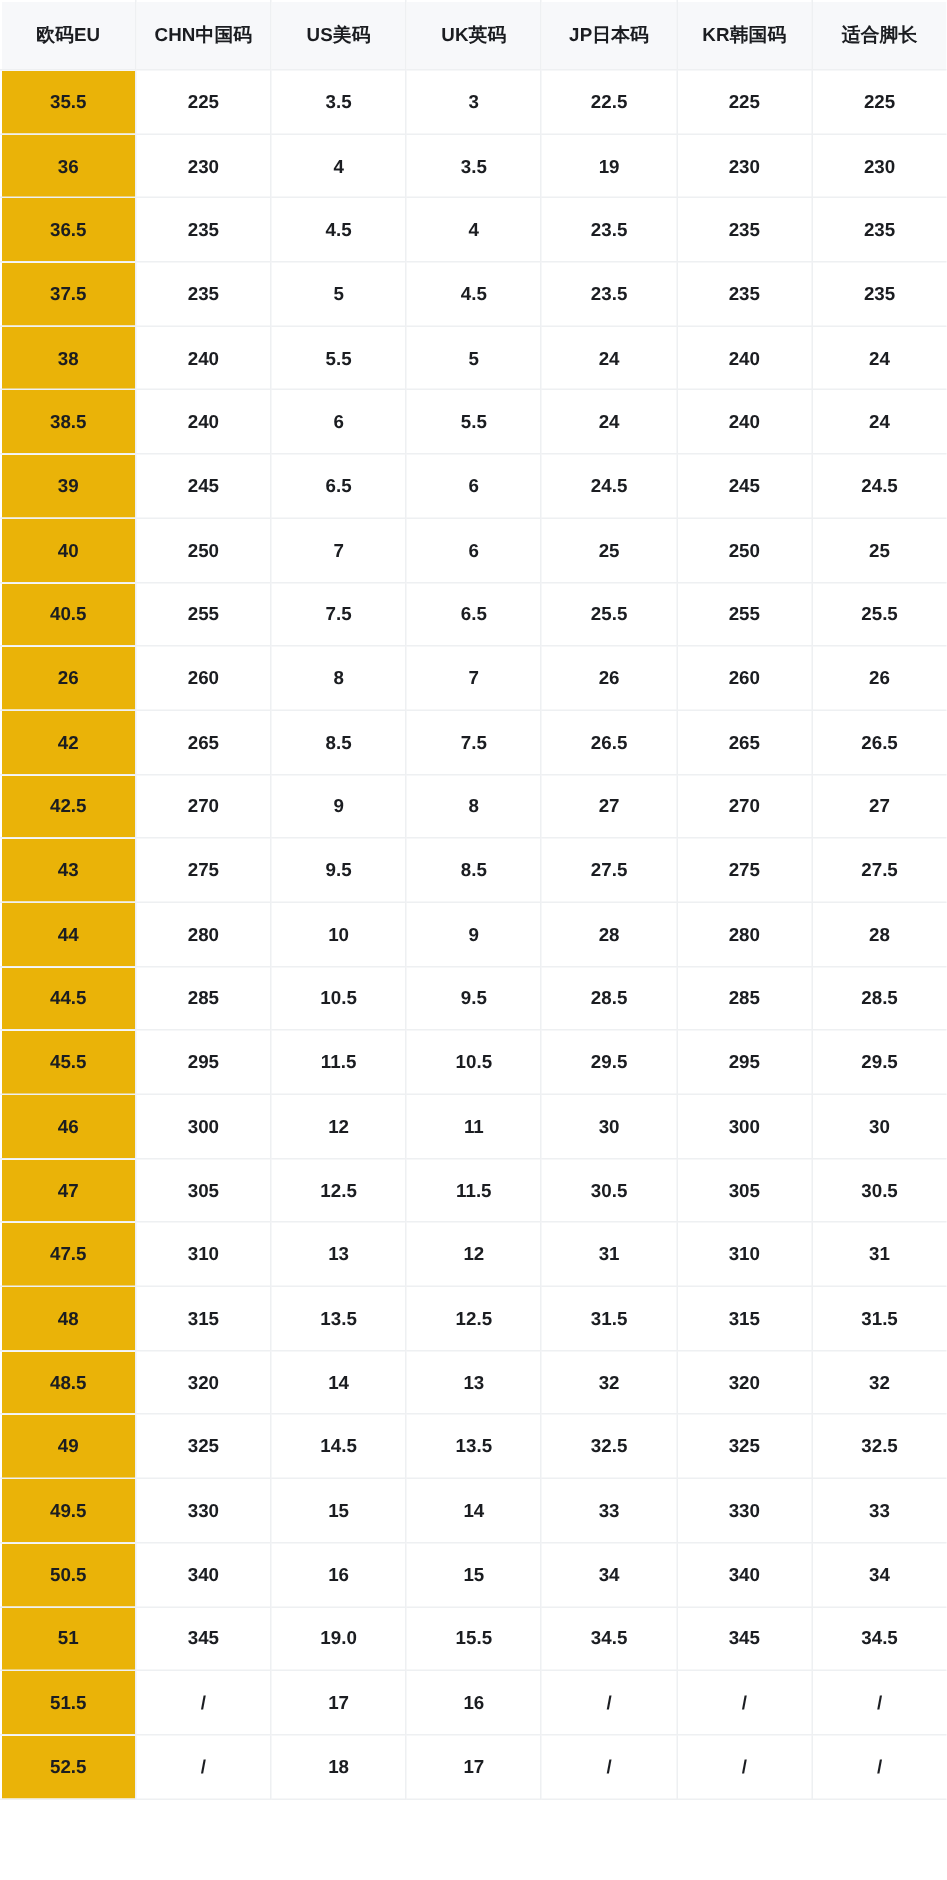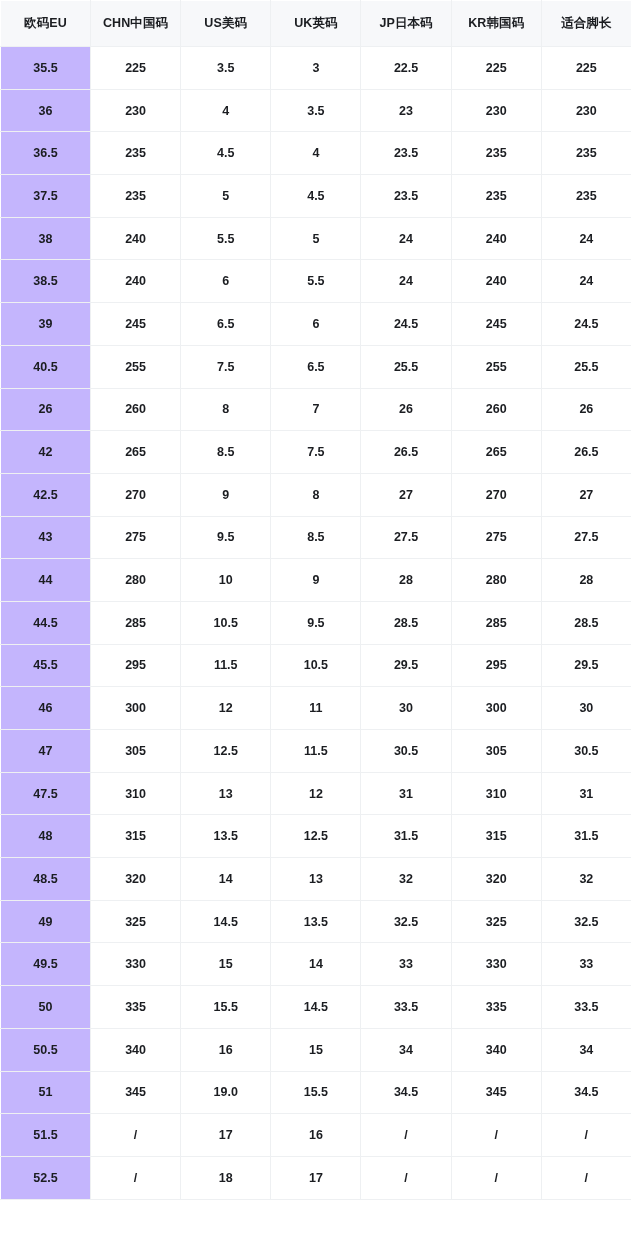--- a/index.html
+++ b/index.html
@@ -44,21 +44,21 @@
   }
 
   .size-table tbody td {
     height: 41.7px;
     background: #ffffff;
     font-size: 12.5px;
   }
 
   
   .size-table tbody td.col-eu {
-    background: #c4b5fd;
+    background: #eab308;
   }
 
   
   .size-table th:first-child,
   .size-table td:first-child {
     border-left-color: transparent;
     margin-left: 28px;
   }
   .size-table th:last-child,
   .size-table td:last-child {
@@ -100,21 +100,21 @@
         <td>3</td>
         <td>22.5</td>
         <td>225</td>
         <td>225</td>
       </tr>
       <tr>
         <td class="col-eu">36</td>
         <td>230</td>
         <td>4</td>
         <td>3.5</td>
-        <td>23</td>
+        <td>19</td>
         <td>230</td>
         <td>230</td>
       </tr>
       <tr>
         <td class="col-eu">36.5</td>
         <td>235</td>
         <td>4.5</td>
         <td>4</td>
         <td>23.5</td>
         <td>235</td>
@@ -150,20 +150,29 @@
       <tr>
         <td class="col-eu">39</td>
         <td>245</td>
         <td>6.5</td>
         <td>6</td>
         <td>24.5</td>
         <td>245</td>
         <td>24.5</td>
       </tr>
       <tr>
+        <td class="col-eu">40</td>
+        <td>250</td>
+        <td>7</td>
+        <td>6</td>
+        <td>25</td>
+        <td>250</td>
+        <td>25</td>
+      </tr>
+      <tr>
         <td class="col-eu">40.5</td>
         <td>255</td>
         <td>7.5</td>
         <td>6.5</td>
         <td>25.5</td>
         <td>255</td>
         <td>25.5</td>
       </tr>
       <tr>
         <td class="col-eu">26</td>
@@ -285,29 +294,20 @@
       <tr>
         <td class="col-eu">49.5</td>
         <td>330</td>
         <td>15</td>
         <td>14</td>
         <td>33</td>
         <td>330</td>
         <td>33</td>
       </tr>
       <tr>
-        <td class="col-eu">50</td>
-        <td>335</td>
-        <td>15.5</td>
-        <td>14.5</td>
-        <td>33.5</td>
-        <td>335</td>
-        <td>33.5</td>
-      </tr>
-      <tr>
         <td class="col-eu">50.5</td>
         <td>340</td>
         <td>16</td>
         <td>15</td>
         <td>34</td>
         <td>340</td>
         <td>34</td>
       </tr>
       <tr>
         <td class="col-eu">51</td>

